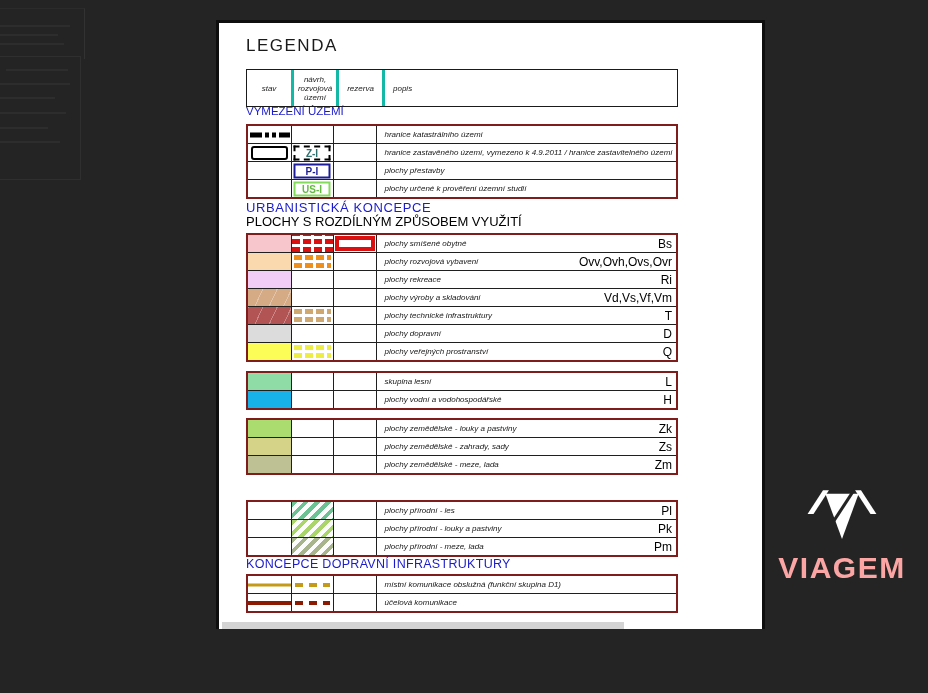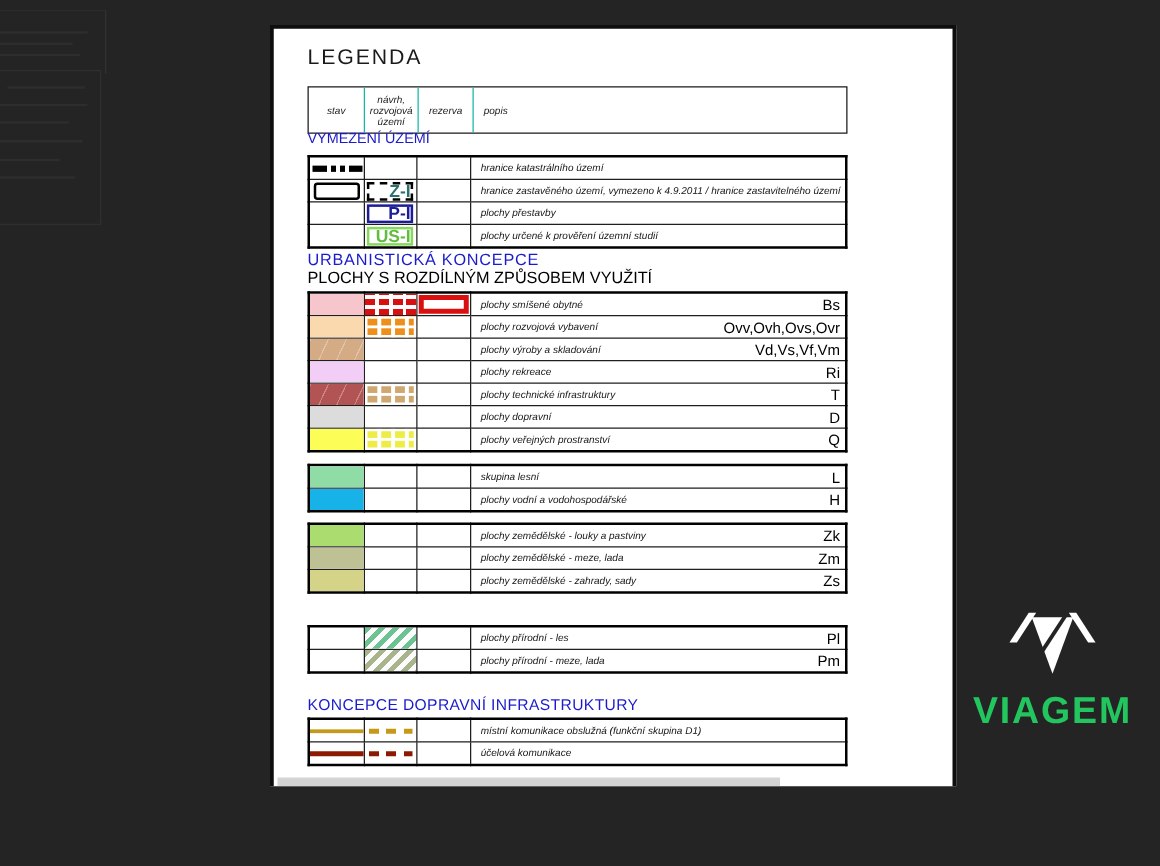--- a/index.html
+++ b/index.html
@@ -21,32 +21,32 @@
   .sec-head{position:absolute;left:27px;font-weight:normal;white-space:nowrap;}
   .sec-blue{color:#1b1bcc;}
   #h-vymezeni{top:82px;font-size:11.5px;}
   #h-urban{top:177px;font-size:13px;letter-spacing:.6px;}
   #h-plochy{top:191px;font-size:13px;color:#000;}
   #h-koncepce{top:534px;font-size:12.5px;letter-spacing:.3px;}
 
   
   .hdr-table{position:absolute;left:27px;top:46px;width:430px;height:36px;border:1.5px solid #1a1a1a;
              display:flex;font-style:italic;font-size:8px;color:#222;}
-  .hdr-cell{border-right:1px solid #14b8a6;display:flex;align-items:center;justify-content:center;
+  .hdr-cell{border-right:3px solid #14b8a6;display:flex;align-items:center;justify-content:center;
             text-align:center;white-space:pre-line;line-height:9px;}
   .hdr-cell:nth-child(1){width:44px;}
   .hdr-cell:nth-child(2){width:42px;}
   .hdr-cell:nth-child(3){width:43px;}
   .hdr-cell:nth-child(4){flex:1;border-right:none;justify-content:flex-start;padding-left:8px;}
 
   
   .tbl-wrap{position:absolute;left:27px;}
   #t-vymezeni{top:101px;}  #t-vyuziti{top:210px;} #t-lesvoda{top:348px;}
   #t-zemedelske{top:395px;} #t-prirodni{top:477px;} #t-doprava{top:551px;}
-  .legend-table{border-collapse:collapse;table-layout:fixed;width:430px;border:2px solid #000000;}
+  .legend-table{border-collapse:collapse;table-layout:fixed;width:430px;border:2px solid #7f1d1d;}
   .legend-table td{border:1px solid #1f1f1f;height:17px;padding:0;overflow:hidden;}
   .cell-sym{position:relative;}
   .pop{display:flex;justify-content:space-between;align-items:center;height:100%;padding:0 4px 0 8px;}
   .desc{font-style:italic;font-size:8px;color:#151515;white-space:nowrap;}
   .code{font-size:12px;color:#000;white-space:nowrap;}
 
   
   .sw{position:absolute;inset:0;}
   .sw-fill{background:var(--c);}
   .sw-tex{background-image:repeating-linear-gradient(115deg,rgba(255,255,255,.3) 0 1px,transparent 1px 13px);}
@@ -56,33 +56,33 @@
   .sw-grid-full{border:none;}
   .sw-hatch{background:repeating-linear-gradient(135deg,var(--c) 0 4px,#fcfcfc 4px 8px);}
   .sw-dashdot{inset:auto;position:absolute;left:2px;top:50%;transform:translateY(-50%);
     width:40px;height:5px;
     background:linear-gradient(90deg,#000 0 12px,transparent 12px 15px,#000 15px 19px,
       transparent 19px 22px,#000 22px 26px,transparent 26px 29px,#000 29px 40px);}
   .sw-rect{inset:auto;position:absolute;left:3px;top:50%;transform:translateY(-50%);
     width:33px;height:10px;border:2.5px solid #000;border-radius:3px;background:#fff;}
   .sw-tag{inset:auto;position:absolute;left:50%;top:50%;transform:translate(-50%,-50%);
     width:33px;height:11px;border:2px solid var(--c,#000);background:#fff;color:var(--tc,#000);
-    font-weight:bold;font-size:14px;line-height:11px;text-align:right;}
+    font-weight:bold;font-size:10px;line-height:11px;text-align:center;}
   .sw-tag-dashed{border:2px dashed #000;}
   .sw-redbox{inset:1px;border:4px solid var(--c);background:#fff;}
   .sw-line{inset:auto;position:absolute;left:0;right:0;top:50%;transform:translateY(-50%);
     height:var(--h,4px);background:var(--c);}
   .sw-dashes{inset:auto;position:absolute;left:3px;right:3px;top:50%;transform:translateY(-50%);
     height:4px;background:repeating-linear-gradient(90deg,var(--c) 0 8px,transparent 8px 14px);}
 
   
   .scroll-strip{position:absolute;left:3px;top:599px;width:402px;height:7px;background:#d4d4d4;}
 
   
-  #logo{position:absolute;left:772px;top:483px;width:140px;text-align:center;color:#22c55e;}
+  #logo{position:absolute;left:772px;top:483px;width:140px;text-align:center;color:#fca5a5;}
   #logo .wordmark{font-size:30px;font-weight:bold;letter-spacing:1.5px;line-height:30px;margin-top:4px;}
 </style>
 </head>
 <body>
 
 <div id="screen">
 
   <div class="ghost">
     <div class="gbox1">
       <div class="gline" style="left:0;top:16px;width:70px;"></div>
@@ -215,46 +215,46 @@
                 <td class="cell-sym"></td>
                 <td>
                   <div class="pop">
                     <span class="desc">plochy rozvojová vybavení</span>
                     <span class="code">Ovv,Ovh,Ovs,Ovr</span>
                   </div>
                 </td>
               </tr>
               <tr>
                 <td class="cell-sym">
+                  <div class="sw sw-fill" style="--c: #f2cef7;"></div>
+                </td>
+                <td class="cell-sym"></td>
+                <td class="cell-sym"></td>
+                <td>
+                  <div class="pop">
+                    <span class="desc">plochy rekreace</span>
+                    <span class="code">Ri</span>
+                  </div>
+                </td>
+              </tr>
+              <tr>
+                <td class="cell-sym">
                   <div class="sw sw-fill sw-tex" style="--c: #d5ab85;"></div>
                 </td>
                 <td class="cell-sym"></td>
                 <td class="cell-sym"></td>
                 <td>
                   <div class="pop">
                     <span class="desc">plochy výroby a skladování</span>
                     <span class="code">Vd,Vs,Vf,Vm</span>
                   </div>
                 </td>
               </tr>
               <tr>
                 <td class="cell-sym">
-                  <div class="sw sw-fill" style="--c: #f2cef7;"></div>
-                </td>
-                <td class="cell-sym"></td>
-                <td class="cell-sym"></td>
-                <td>
-                  <div class="pop">
-                    <span class="desc">plochy rekreace</span>
-                    <span class="code">Ri</span>
-                  </div>
-                </td>
-              </tr>
-              <tr>
-                <td class="cell-sym">
                   <div class="sw sw-fill sw-tex" style="--c: #b25454;"></div>
                 </td>
                 <td class="cell-sym">
                   <div class="sw sw-grid" style="--c: #cfa871;"></div>
                 </td>
                 <td class="cell-sym"></td>
                 <td>
                   <div class="pop">
                     <span class="desc">plochy technické infrastruktury</span>
                     <span class="code">T</span>
@@ -348,44 +348,44 @@
                 <td class="cell-sym"></td>
                 <td>
                   <div class="pop">
                     <span class="desc">plochy zemědělské - louky a pastviny</span>
                     <span class="code">Zk</span>
                   </div>
                 </td>
               </tr>
               <tr>
                 <td class="cell-sym">
+                  <div class="sw sw-fill" style="--c: #d5d388;"></div>
+                </td>
+                <td class="cell-sym"></td>
+                <td class="cell-sym"></td>
+                <td>
+                  <div class="pop">
+                    <span class="desc">plochy zemědělské - zahrady, sady</span>
+                    <span class="code">Zs</span>
+                  </div>
+                </td>
+              </tr>
+              <tr>
+                <td class="cell-sym">
                   <div class="sw sw-fill" style="--c: #bdc193;"></div>
                 </td>
                 <td class="cell-sym"></td>
                 <td class="cell-sym"></td>
                 <td>
                   <div class="pop">
                     <span class="desc">plochy zemědělské - meze, lada</span>
                     <span class="code">Zm</span>
                   </div>
                 </td>
               </tr>
-              <tr>
-                <td class="cell-sym">
-                  <div class="sw sw-fill" style="--c: #d5d388;"></div>
-                </td>
-                <td class="cell-sym"></td>
-                <td class="cell-sym"></td>
-                <td>
-                  <div class="pop">
-                    <span class="desc">plochy zemědělské - zahrady, sady</span>
-                    <span class="code">Zs</span>
-                  </div>
-                </td>
-              </tr>
             </tbody>
           </table>
         </div>
       <div class="tbl-wrap" id="t-prirodni">
           <table class="legend-table">
             <colgroup>
               <col style="width: 44px;">
               <col style="width: 42px;">
               <col style="width: 43px;">
               <col style="width: 301px;">
@@ -394,20 +394,33 @@
               <tr>
                 <td class="cell-sym"></td>
                 <td class="cell-sym">
                   <div class="sw sw-hatch" style="--c: #6cc293;"></div>
                 </td>
                 <td class="cell-sym"></td>
                 <td>
                   <div class="pop">
                     <span class="desc">plochy přírodní - les</span>
                     <span class="code">Pl</span>
+                  </div>
+                </td>
+              </tr>
+              <tr>
+                <td class="cell-sym"></td>
+                <td class="cell-sym">
+                  <div class="sw sw-hatch" style="--c: #a9d56b;"></div>
+                </td>
+                <td class="cell-sym"></td>
+                <td>
+                  <div class="pop">
+                    <span class="desc">plochy přírodní - louky a pastviny</span>
+                    <span class="code">Pk</span>
                   </div>
                 </td>
               </tr>
               <tr>
                 <td class="cell-sym"></td>
                 <td class="cell-sym">
                   <div class="sw sw-hatch" style="--c: #a8b48b;"></div>
                 </td>
                 <td class="cell-sym"></td>
                 <td>

